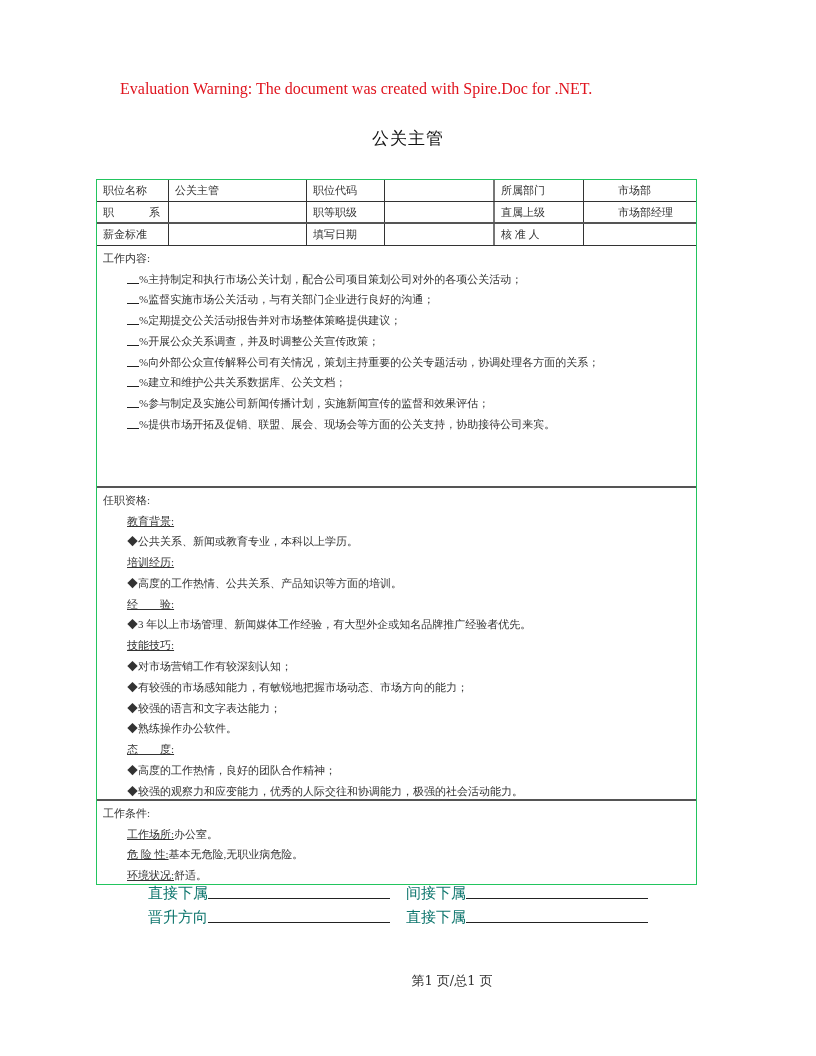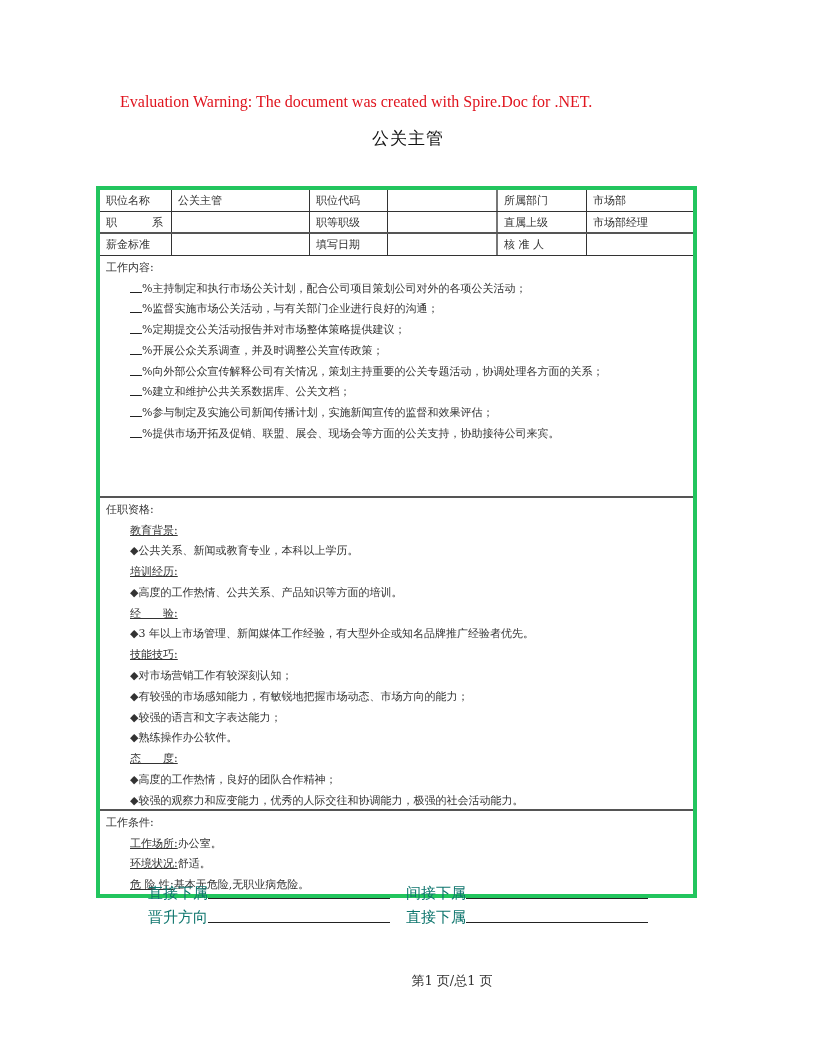--- a/index.html
+++ b/index.html
@@ -1,29 +1,29 @@
 <!DOCTYPE html>
 <html><head>
 <meta charset="utf-8">
 <style>
   html, body { margin: 0; padding: 0; background: #ffffff; }
   body { width: 816px; height: 1056px; position: relative; overflow: hidden;
          font-family: "DejaVu Serif", "Liberation Serif", serif; color: #222; }
-  .warning { position: absolute; left: 120px; top: 93px; font-family: "Liberation Serif", serif;
+  .warning { position: absolute; left: 120px; top: 80px; font-family: "Liberation Serif", serif;
              font-size: 16px; color: #e0141e; white-space: nowrap; }
   .title { position: absolute; left: 0; width: 816px; top: 127px; text-align: center;
            font-size: 17px; color: #111; font-weight: normal; letter-spacing: 1px; }
-  .tbl { position: absolute; left: 96px; top: 186px; width: 601px; border: 4px solid #22c55e; box-sizing: border-box; }
+  .tbl { position: absolute; left: 96px; top: 179px; width: 601px; border: 1px solid #22c55e; box-sizing: border-box; font-family: Liberation Serif, serif; }
   .row { display: flex; height: 22px; border-bottom: 1px solid #333; box-sizing: border-box; }
   .row.thick { border-bottom: 2px solid #555; }
   .cell { font-size: 11px; line-height: 21px; padding-left: 6px; box-sizing: border-box;
           border-right: 1px solid #333; white-space: nowrap; overflow: hidden; color: #333; }
   .cell:last-child { border-right: none; }
   .c1 { width: 72px; } .c2 { width: 138px; } .c3 { width: 78px; }
-  .c4 { width: 110px; border-right: 2px solid #777; } .c5 { width: 89px; } .c6 { flex: 1; }
+  .c4 { width: 110px; border-right: 2px solid #777; } .c5 { width: 89px; } .c6 { flex: 1; margin-left: 28px; }
   .spread { letter-spacing: 0; display: flex; justify-content: space-between; padding-right: 8px; }
   .section { border-bottom: 1px solid #333; box-sizing: border-box; padding: 2px 0 2px 6px; }
   .section.thick { border-bottom: 2px solid #555; }
   .section:last-child { border-bottom: none; }
   .sec-label { font-size: 11px; line-height: 20.5px; color: #333; }
   .line { font-size: 11px; line-height: 20.8px; color: #333; white-space: nowrap; padding-left: 24px; }
   .line .blank { display: inline-block; width: 12px; border-bottom: 1px solid #222; height: 11px; vertical-align: -1px; }
   .sub { font-size: 11px; line-height: 20.8px; color: #333; padding-left: 24px; }
   .sub span.u { text-decoration: underline; }
   .bullet { font-size: 11px; line-height: 20.8px; color: #333; padding-left: 24px; white-space: nowrap; }
@@ -97,22 +97,22 @@
     <div class="bullet">◆较强的语言和文字表达能力；</div>
     <div class="bullet">◆熟练操作办公软件。</div>
     <div class="sub"><span class="u">态　　度:</span></div>
     <div class="bullet">◆高度的工作热情，良好的团队合作精神；</div>
     <div class="bullet">◆较强的观察力和应变能力，优秀的人际交往和协调能力，极强的社会活动能力。</div>
   </div>
 
   <div class="section" style="height:83px;">
     <div class="sec-label">工作条件:</div>
     <div class="sub"><span class="u">工作场所:</span><span>办公室。</span></div>
+    <div class="sub"><span class="u">危 险 性:</span><span>基本无危险,无职业病危险。</span></div>
     <div class="sub"><span class="u">环境状况:</span><span>舒适。</span></div>
-    <div class="sub"><span class="u">危 险 性:</span><span>基本无危险,无职业病危险。</span></div>
   </div>
 </div>
 
 <div class="footer-fields">
   <div class="ff-row">
     <div class="ff">
       <span class="ff-label">直接下属</span>
       <span class="ff-line"></span>
     </div>
     <div class="ff">

